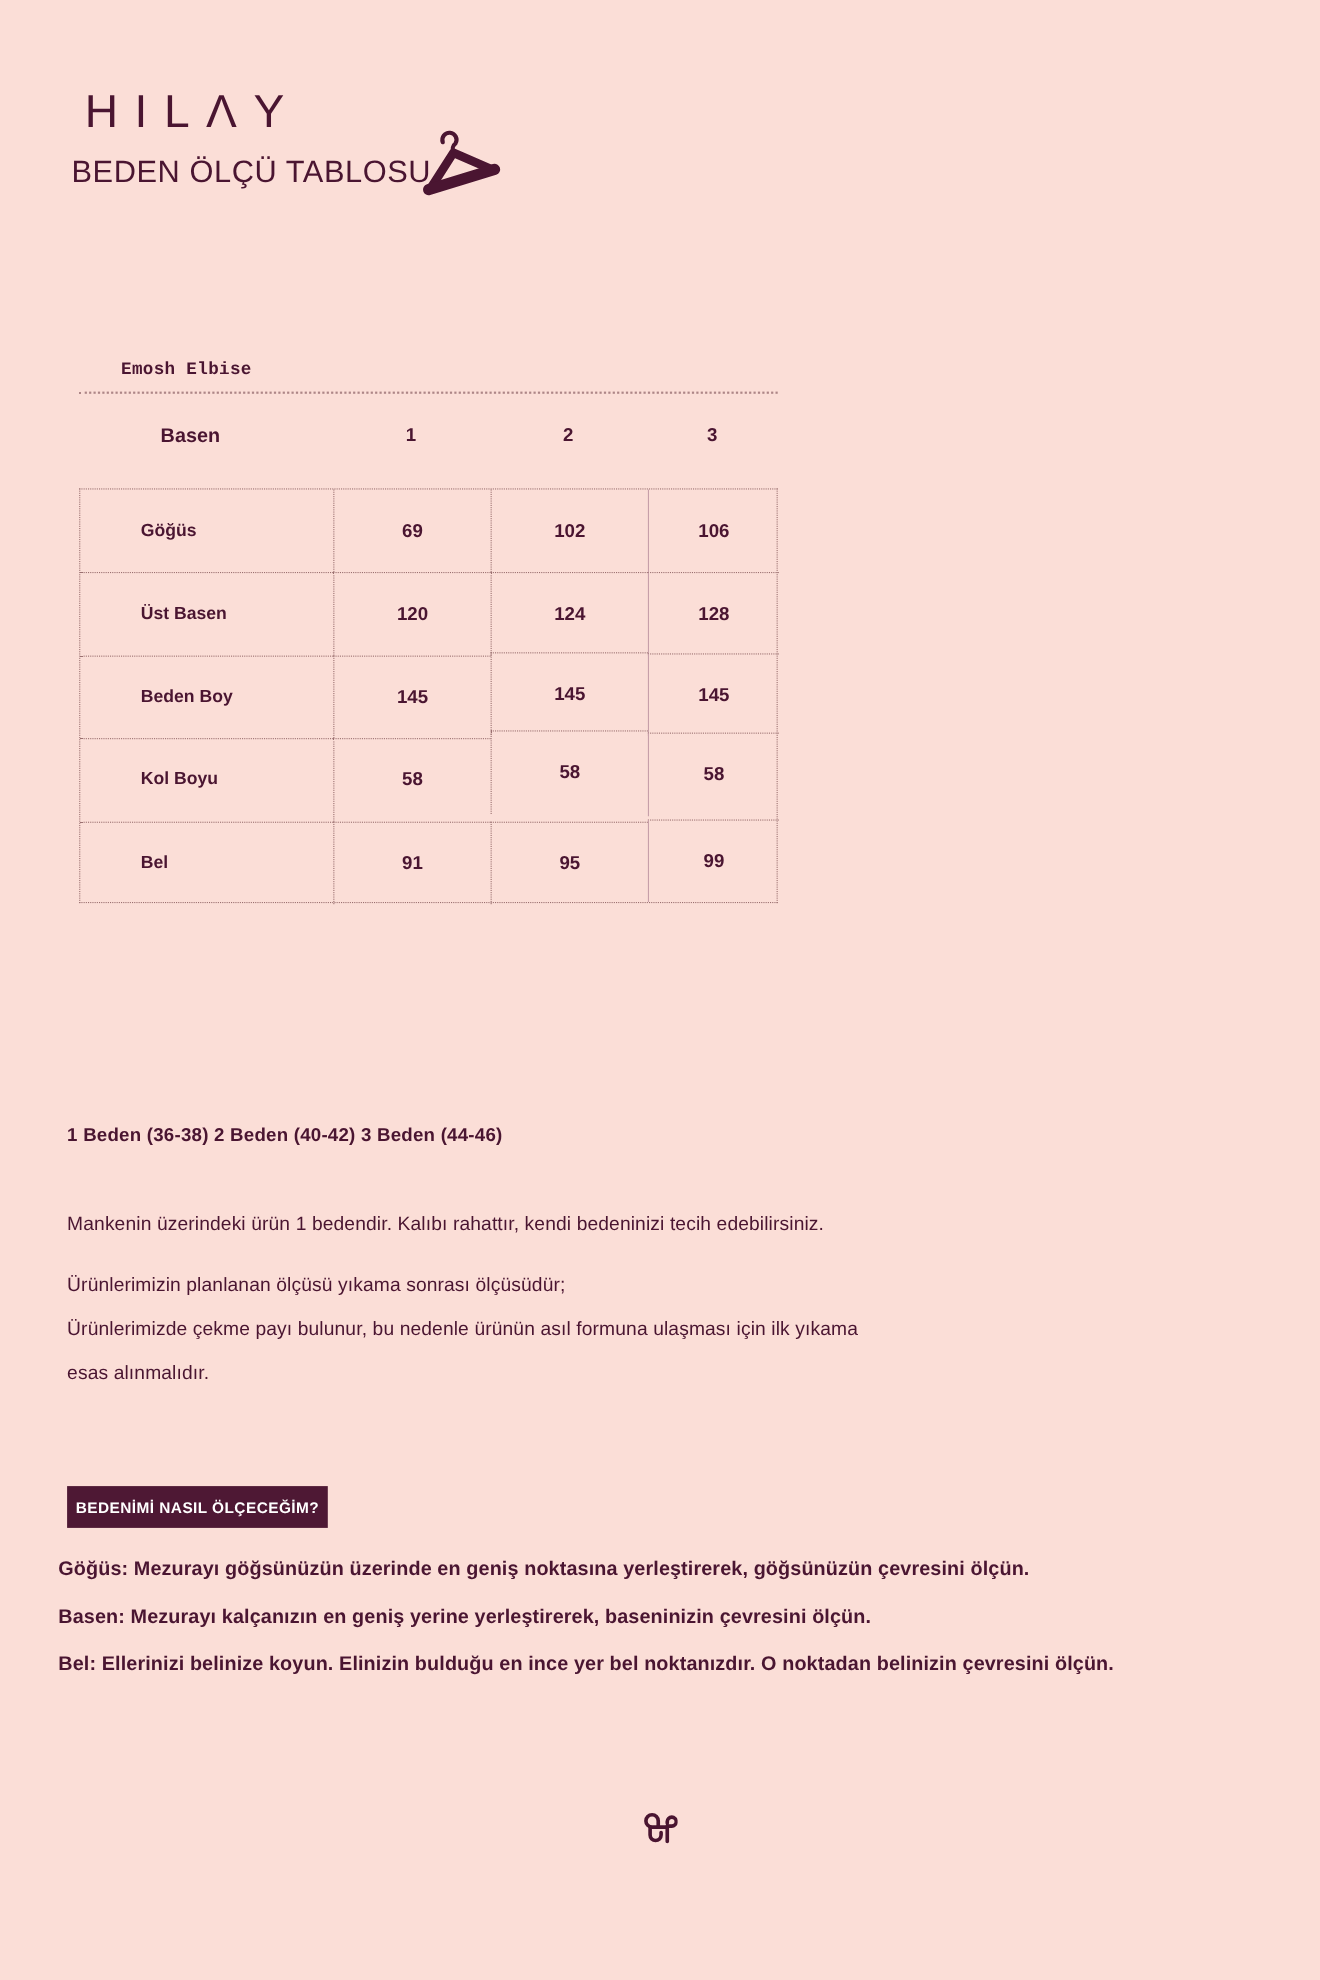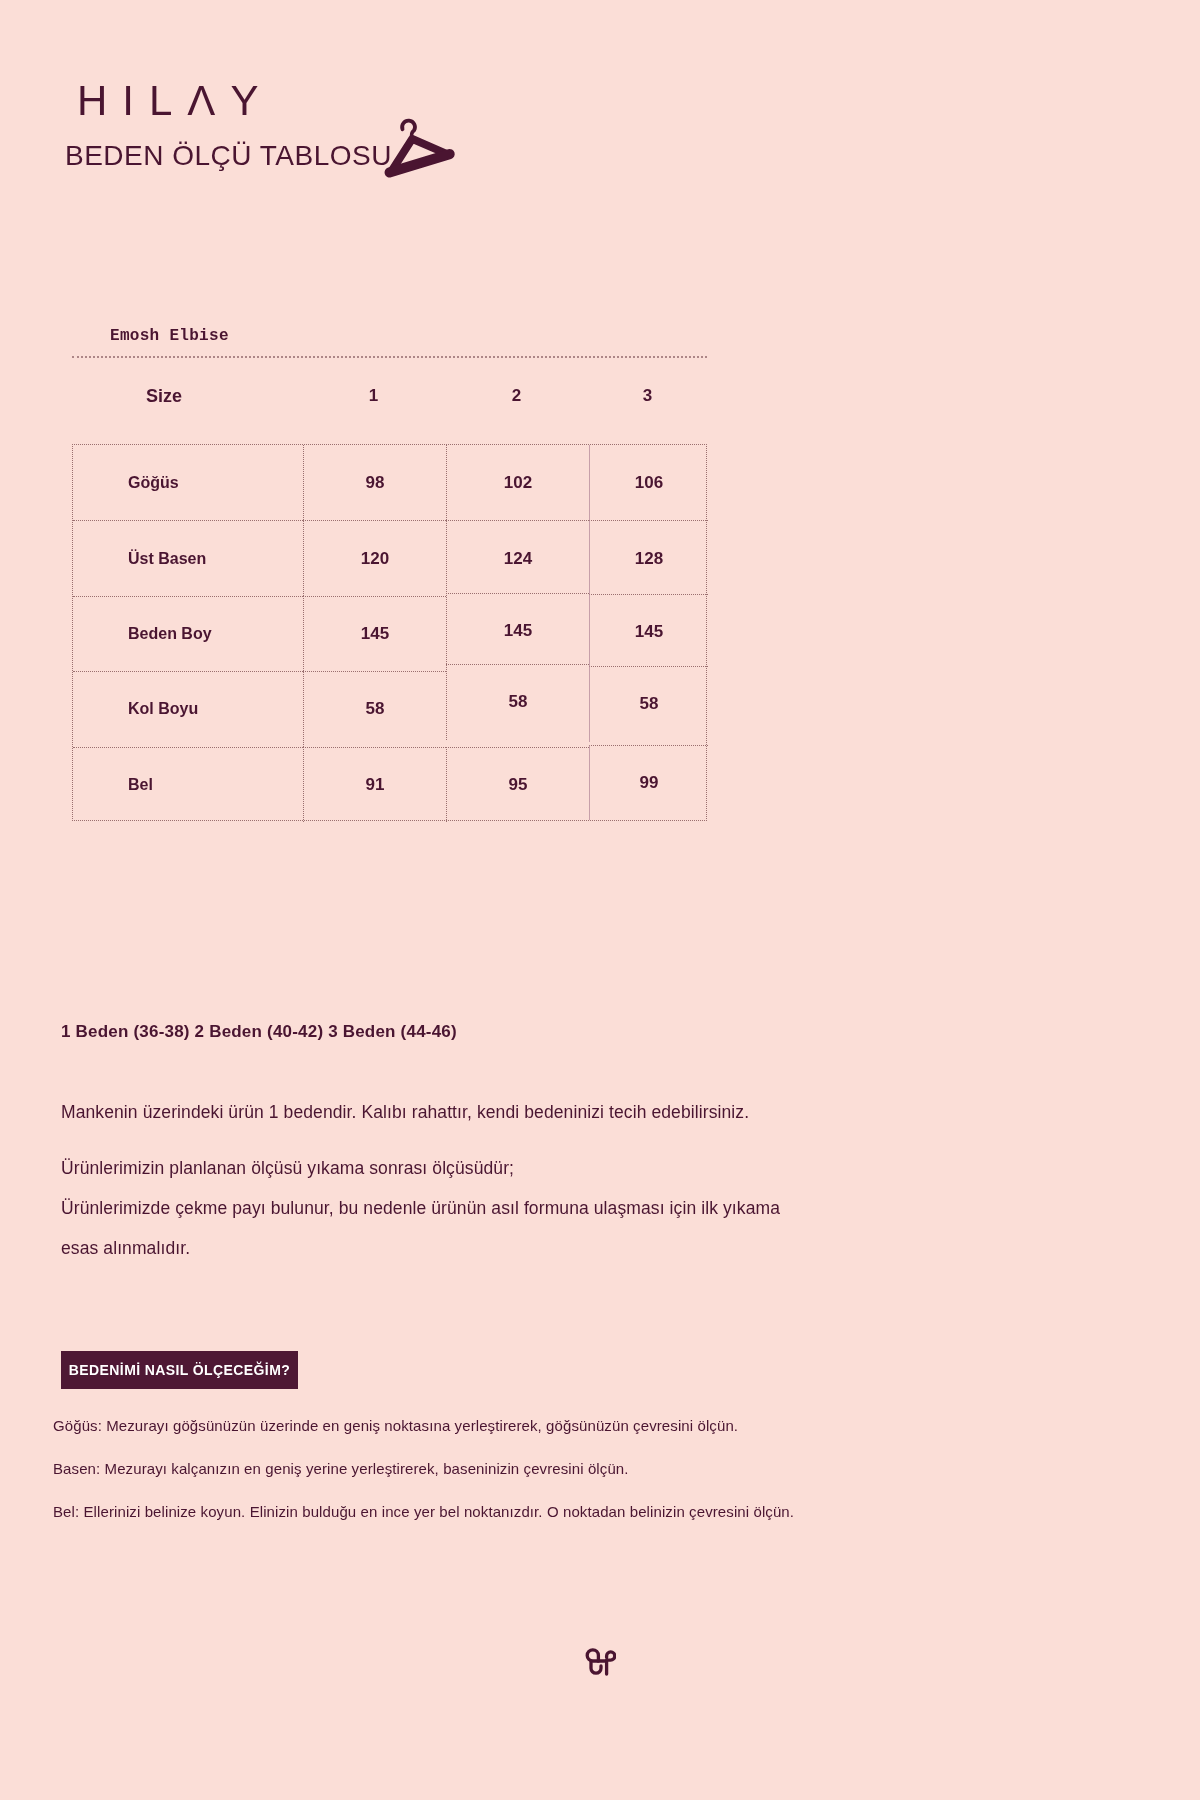--- a/index.html
+++ b/index.html
@@ -41,21 +41,21 @@
   .cell:nth-child(20){transform:translateY(-2px);}
 
   
   .size-note{position:absolute;left:61px;top:1022px;font-size:17px;font-weight:700;letter-spacing:.2px;}
   .model-note{position:absolute;left:61px;top:1102px;font-size:17.5px;font-weight:400;letter-spacing:.1px;}
   .wash-note{position:absolute;left:61px;top:1148px;font-size:17.5px;font-weight:400;line-height:40px;letter-spacing:.1px;}
 
   
   .badge{position:absolute;left:61px;top:1351px;width:237px;height:38px;background:var(--badge-background);color:var(--badge-text);display:flex;align-items:center;justify-content:center;font-size:14px;font-weight:700;letter-spacing:.4px;}
   .instructions{position:absolute;left:53px;top:1416px;width:1100px;}
-  .instructions p{font-size:15px;font-weight:400;line-height:20px;margin:0 0 23px 0;letter-spacing:.1px;}
+  .instructions p{font-size:18px;font-weight:700;line-height:20px;margin:0 0 23px 0;letter-spacing:.1px;}
 
   .monogram{position:absolute;left:582px;top:1645px;}
 </style>
 </head>
 <body>
 
 <div class="page">
 
   <div class="logo">HILΛY</div>
   <div class="subtitle">BEDEN ÖLÇÜ TABLOSU</div>
@@ -64,29 +64,29 @@
       <path d="M27 18 c0 -3 .6 -4.2 3 -5.2 a4.4 4.4 0 1 0 -7.4 -3" stroke-width="2.6" stroke-linecap="round"></path>
       <path d="M27 18 L6.5 35.5 H47.5 Z" stroke-width="5.4" stroke-linejoin="round"></path>
       <path d="M5.5 35.5 H48.5" stroke-width="7" stroke-linecap="round"></path>
     </g>
   </svg>
 
   <div class="table-title">Emosh Elbise</div>
   <div class="title-rule"></div>
 
   <div class="head-row">
-    <div class="hcell lbl">Size</div>
+    <div class="hcell lbl">Basen</div>
     <div class="hcell">1</div>
     <div class="hcell">2</div>
     <div class="hcell">3</div>
   </div>
 
   <div class="grid">
     <div class="cell lbl">Göğüs</div>
-    <div class="cell">98</div>
+    <div class="cell">69</div>
     <div class="cell">102</div>
     <div class="cell">106</div>
 
     <div class="cell lbl">Üst Basen</div>
     <div class="cell">120</div>
     <div class="cell">124</div>
     <div class="cell">128</div>
 
     <div class="cell lbl">Beden Boy</div>
     <div class="cell">145</div>

